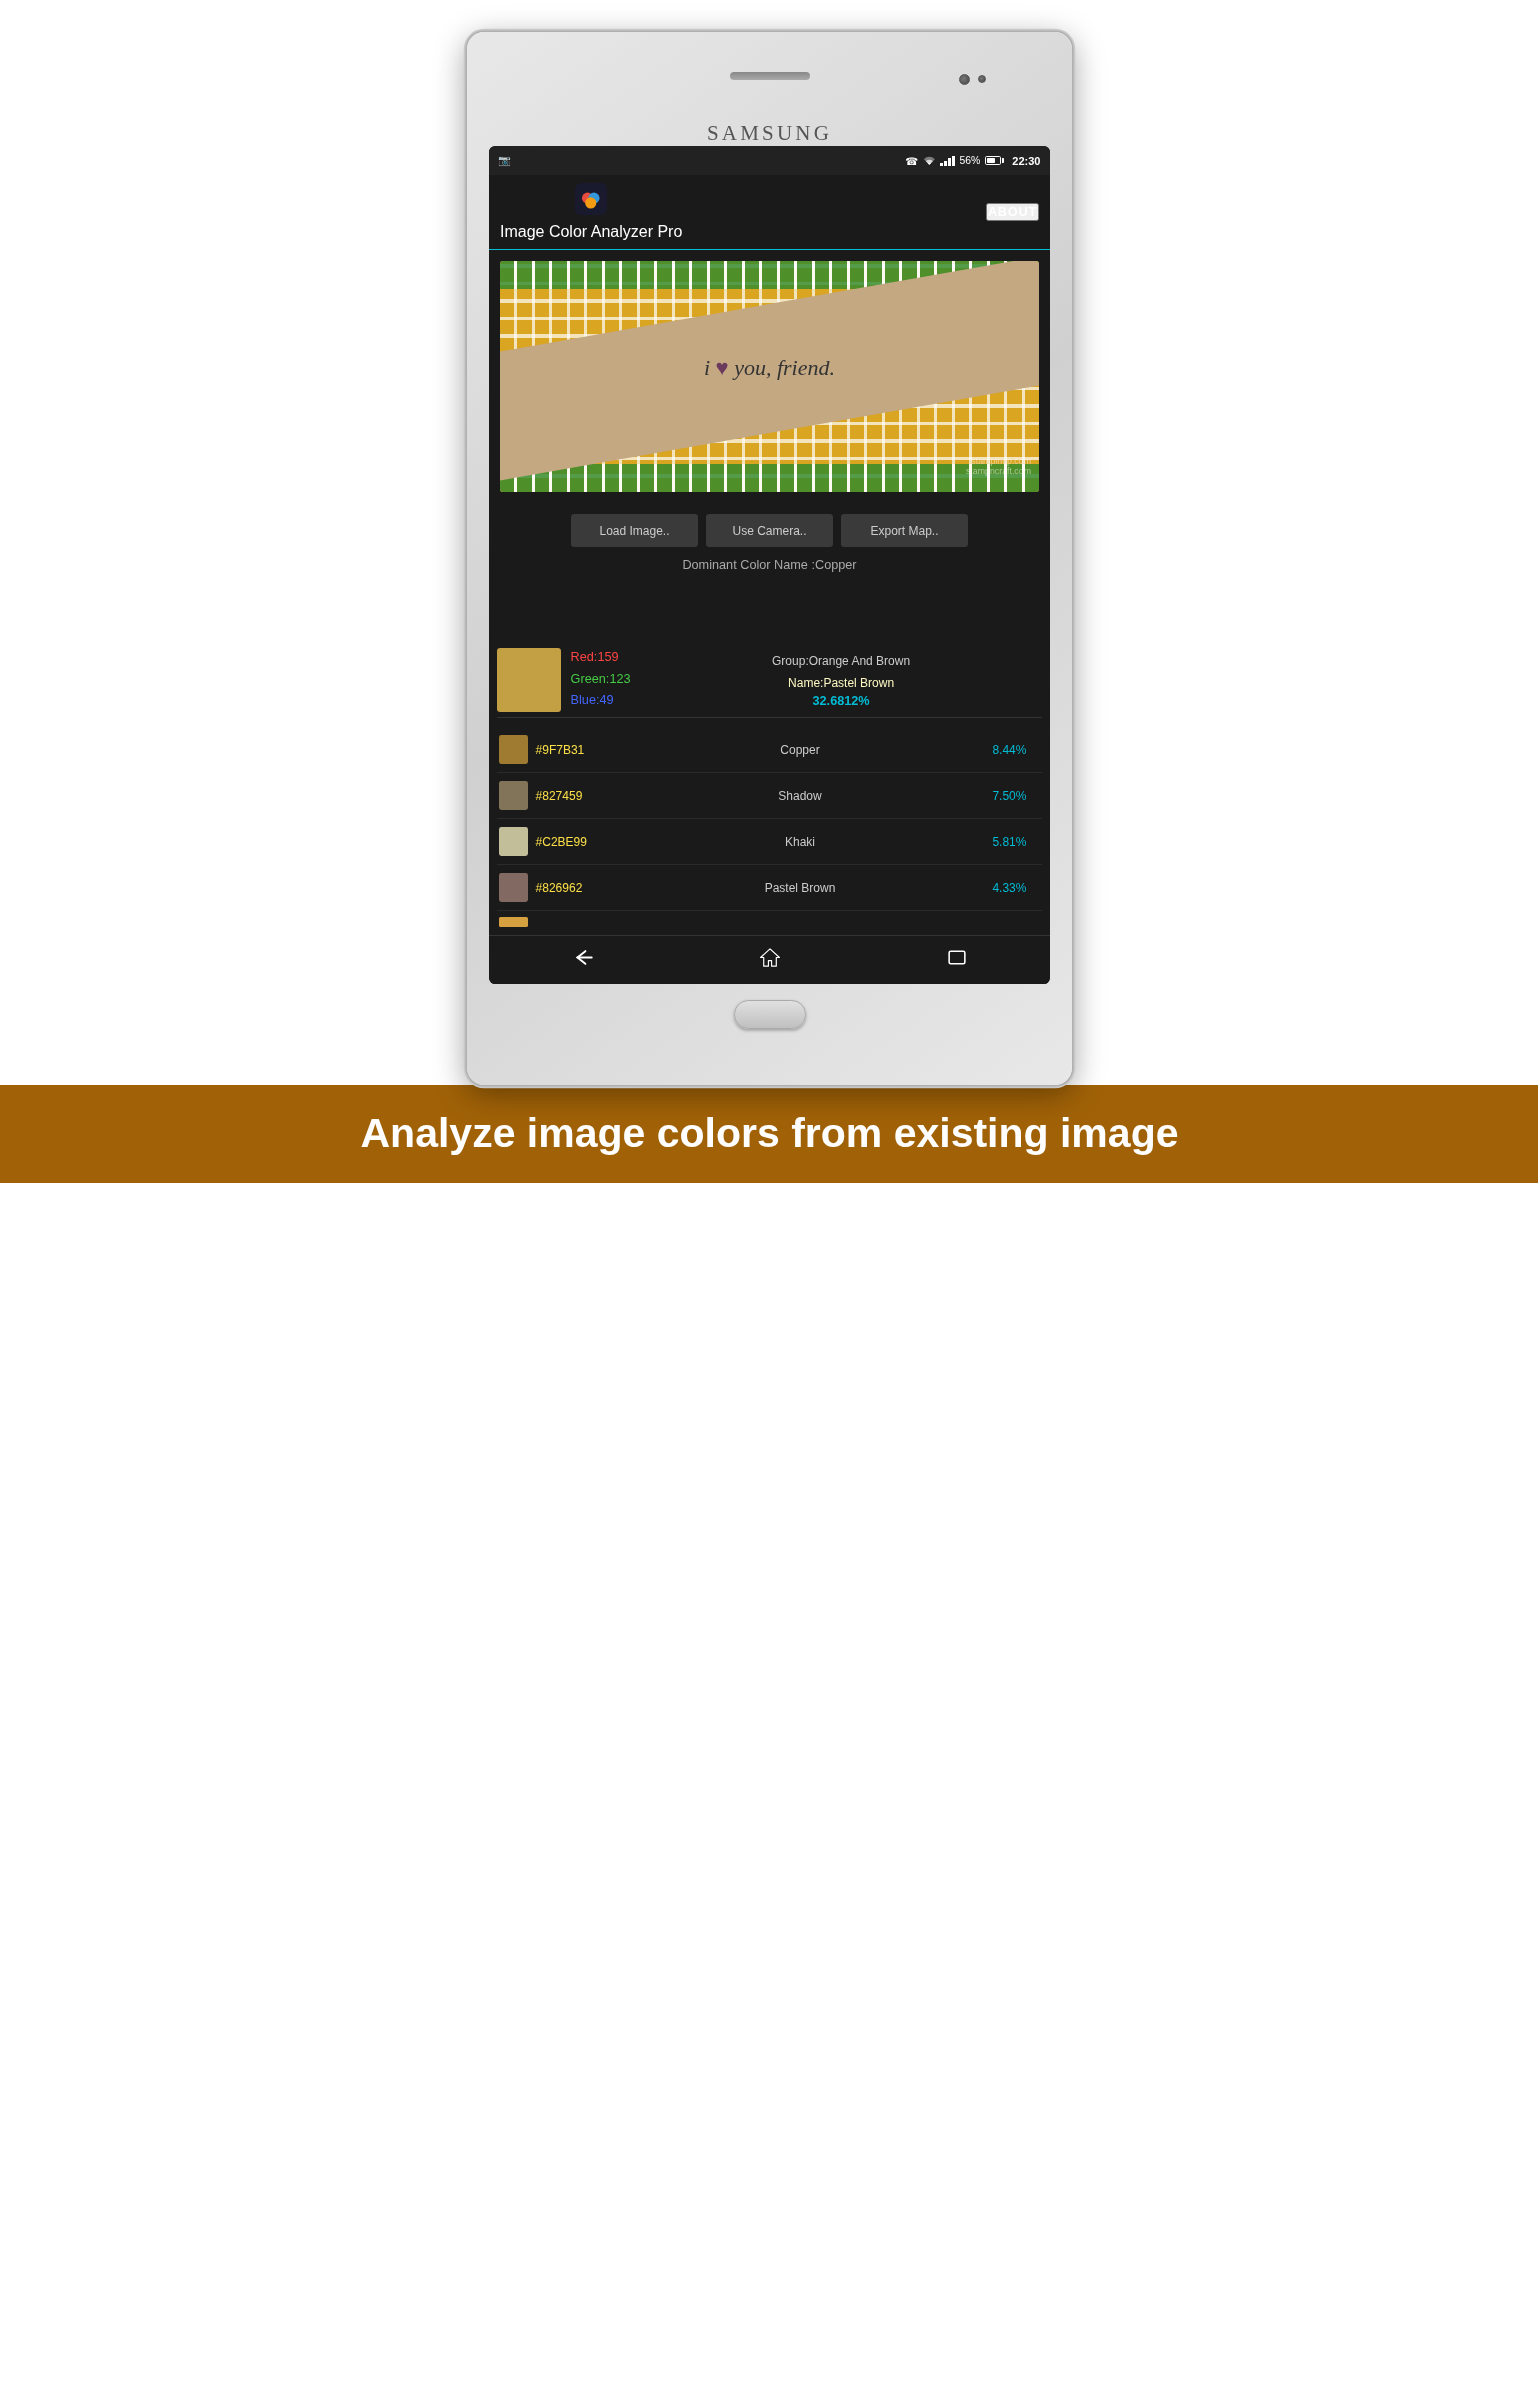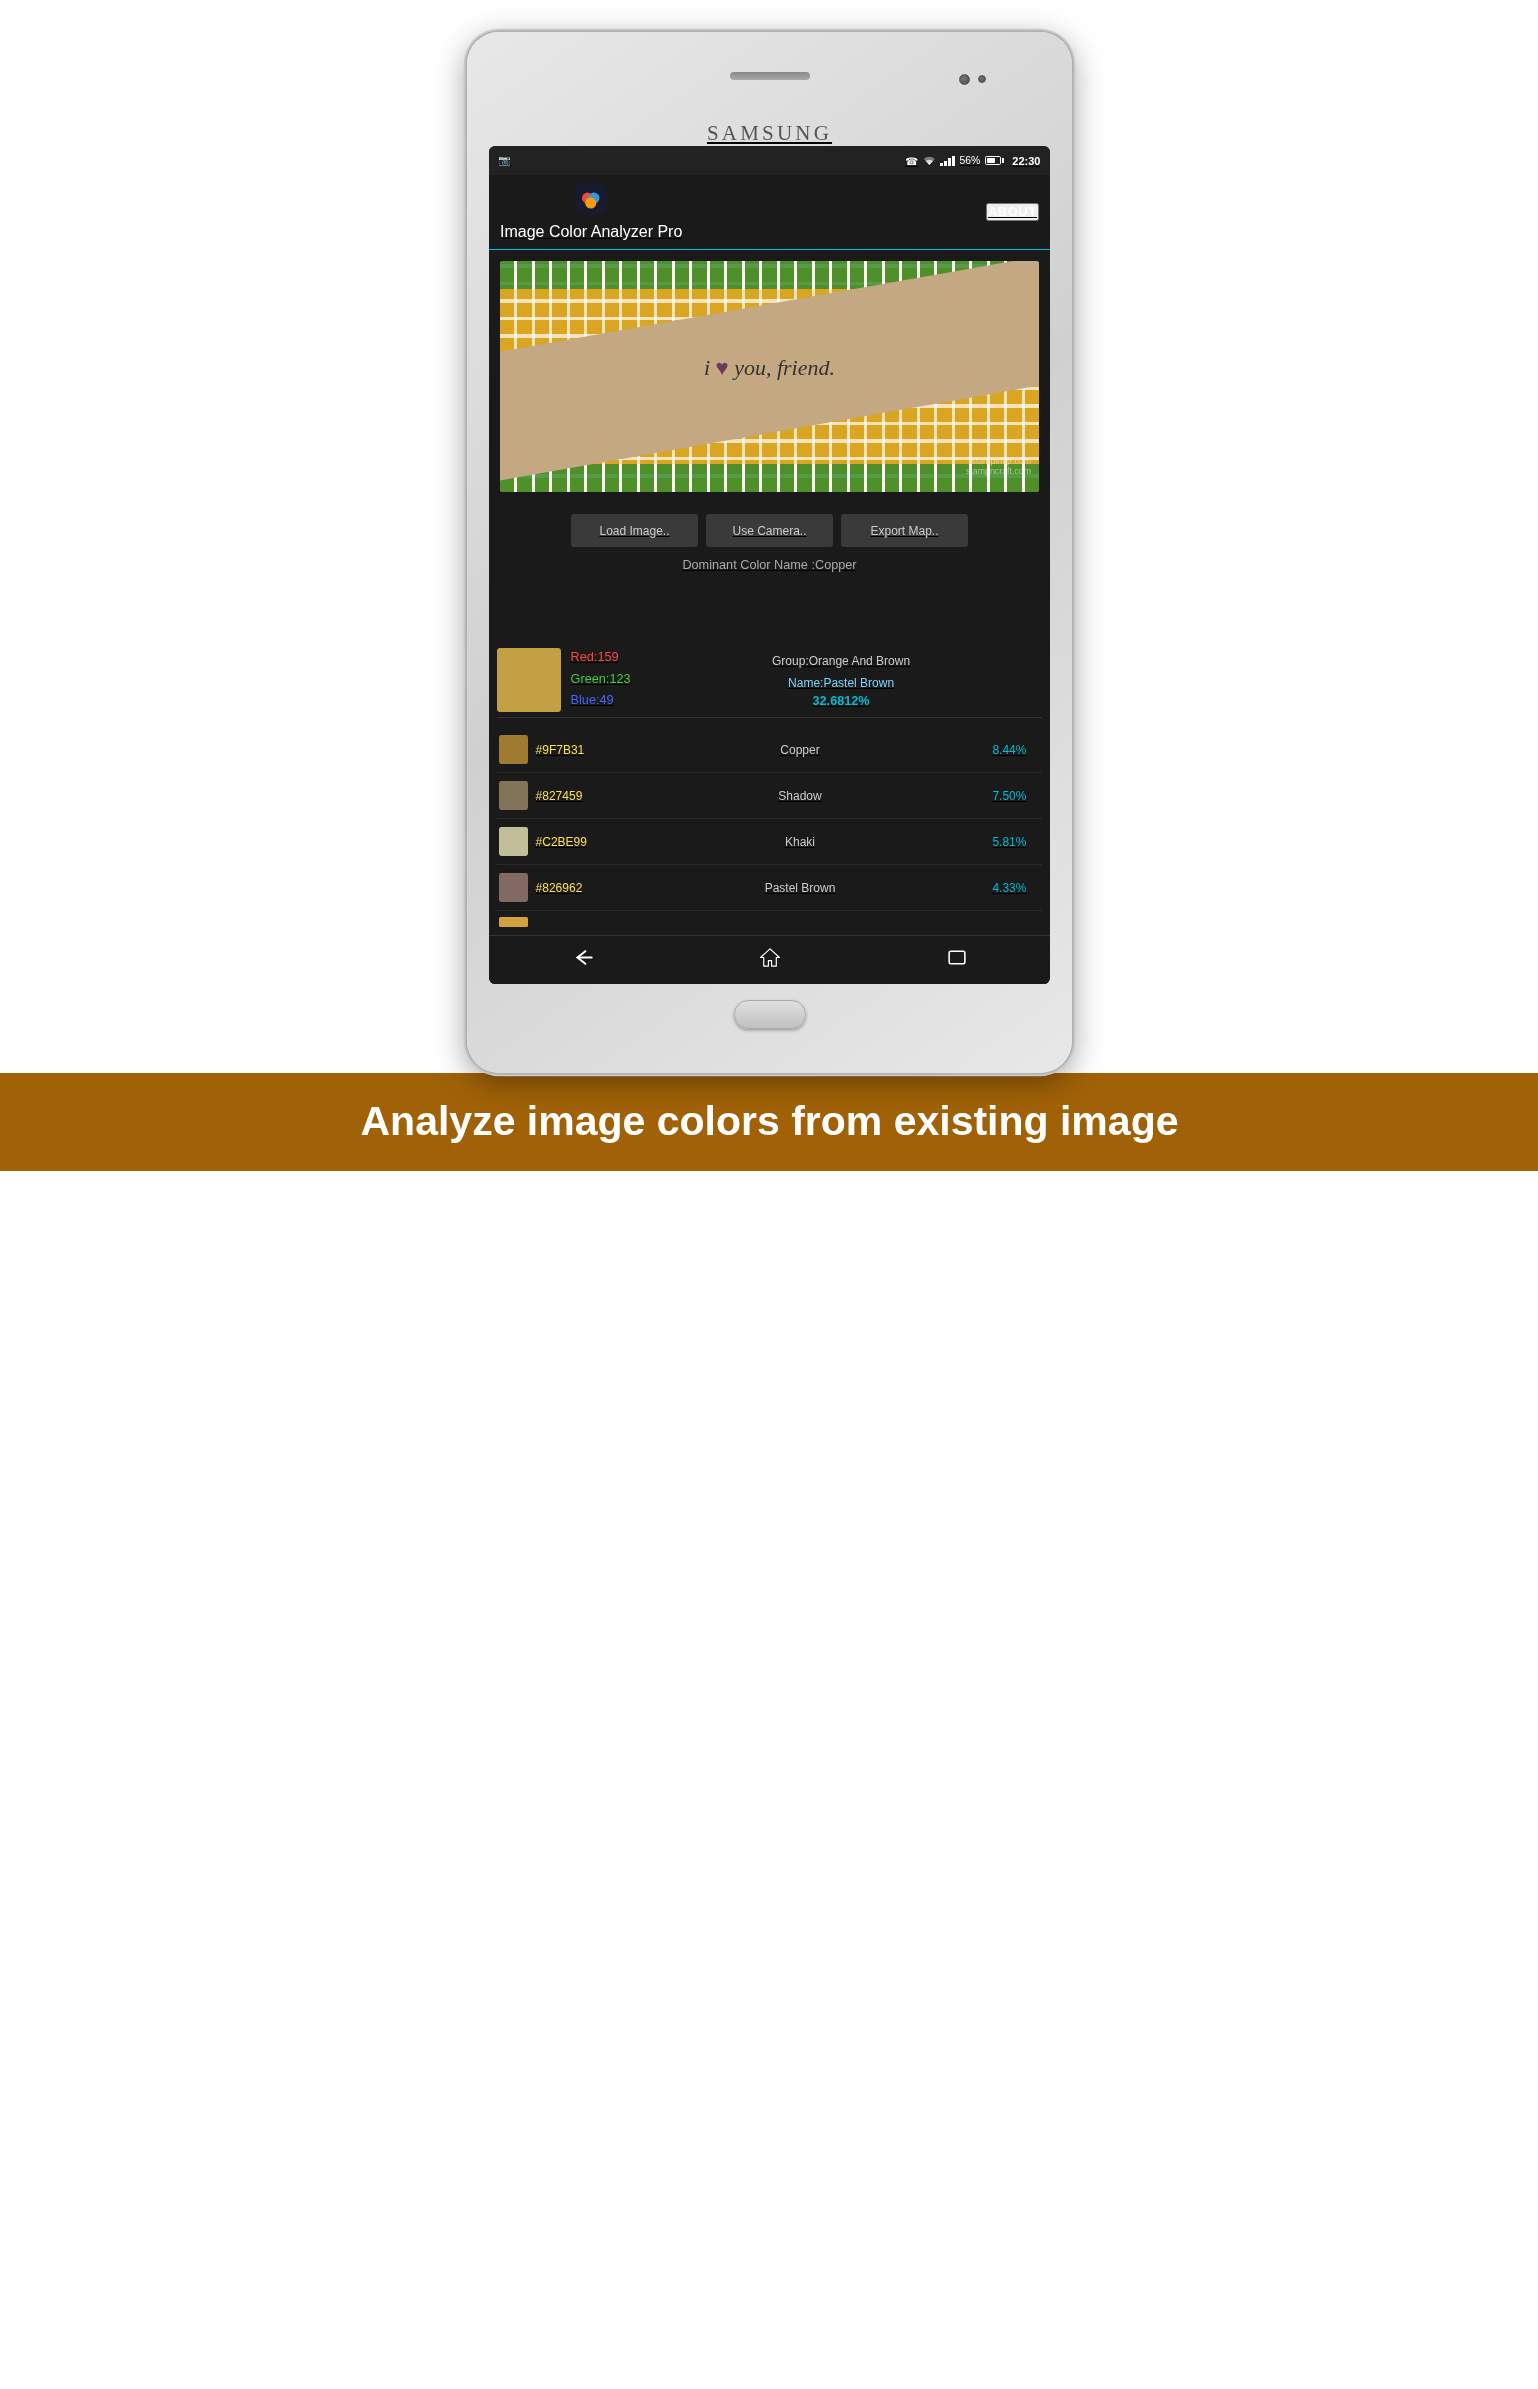--- a/index.html
+++ b/index.html
@@ -16,25 +16,24 @@
 
     
     .phone-container {
       width: 605px;
       margin-top: 32px;
       position: relative;
     }
 
     .phone-shell {
       background: linear-gradient(145deg, #e8e8e8, #d0d0d0, #e8e8e8);
-      border-radius: 32px;
-      padding: 24px 22px 36px 22px;
+      border-radius: 17px;
+      padding: 24px 22px 48px 22px;
       box-shadow: 0 0 0 1.6px #b0b0b0, 0 0 0 3.2px #c8c8c8, 0 8px 32px rgba(0,0,0,0.4);
       position: relative;
-      text-decoration: underline;
     }
 
     
     .phone-top {
       display: flex;
       justify-content: center;
       align-items: center;
       padding: 14.3px 0 11px 0;
       position: relative;
     }
@@ -298,21 +297,21 @@
     .rgb-red { color: #ff4444; font-size: 12.7px; line-height: 1.7; }
     .rgb-green { color: #44cc44; font-size: 12.7px; line-height: 1.7; }
     .rgb-blue { color: #4466ff; font-size: 12.7px; line-height: 1.7; }
 
     .top-color-info {
       flex: 1;
       text-align: center;
     }
 
     .color-group { color: #ccc; font-size: 12px; line-height: 1.8; }
-    .color-name-main { color: #7dd3fc; font-size: 12px; line-height: 1.8; }
+    .color-name-main { color: #fef9c3; font-size: 12px; line-height: 1.8; }
     .color-pct-main { color: #00bcd4; font-size: 12.7px; font-weight: bold; }
 
     
     .color-list-row {
       display: flex;
       align-items: center;
       padding: 8px 1.6px;
       border-bottom: 0.8px solid #2a2a2a;
       gap: 8px;
     }

